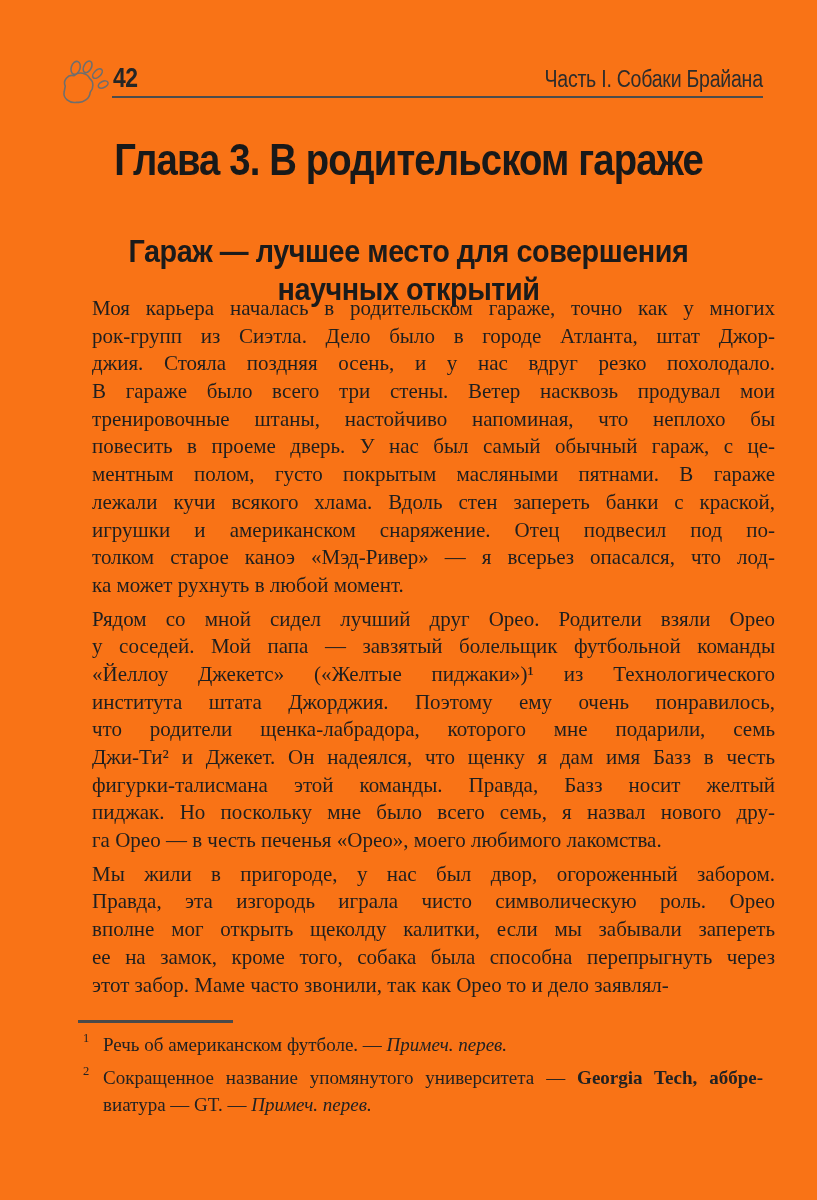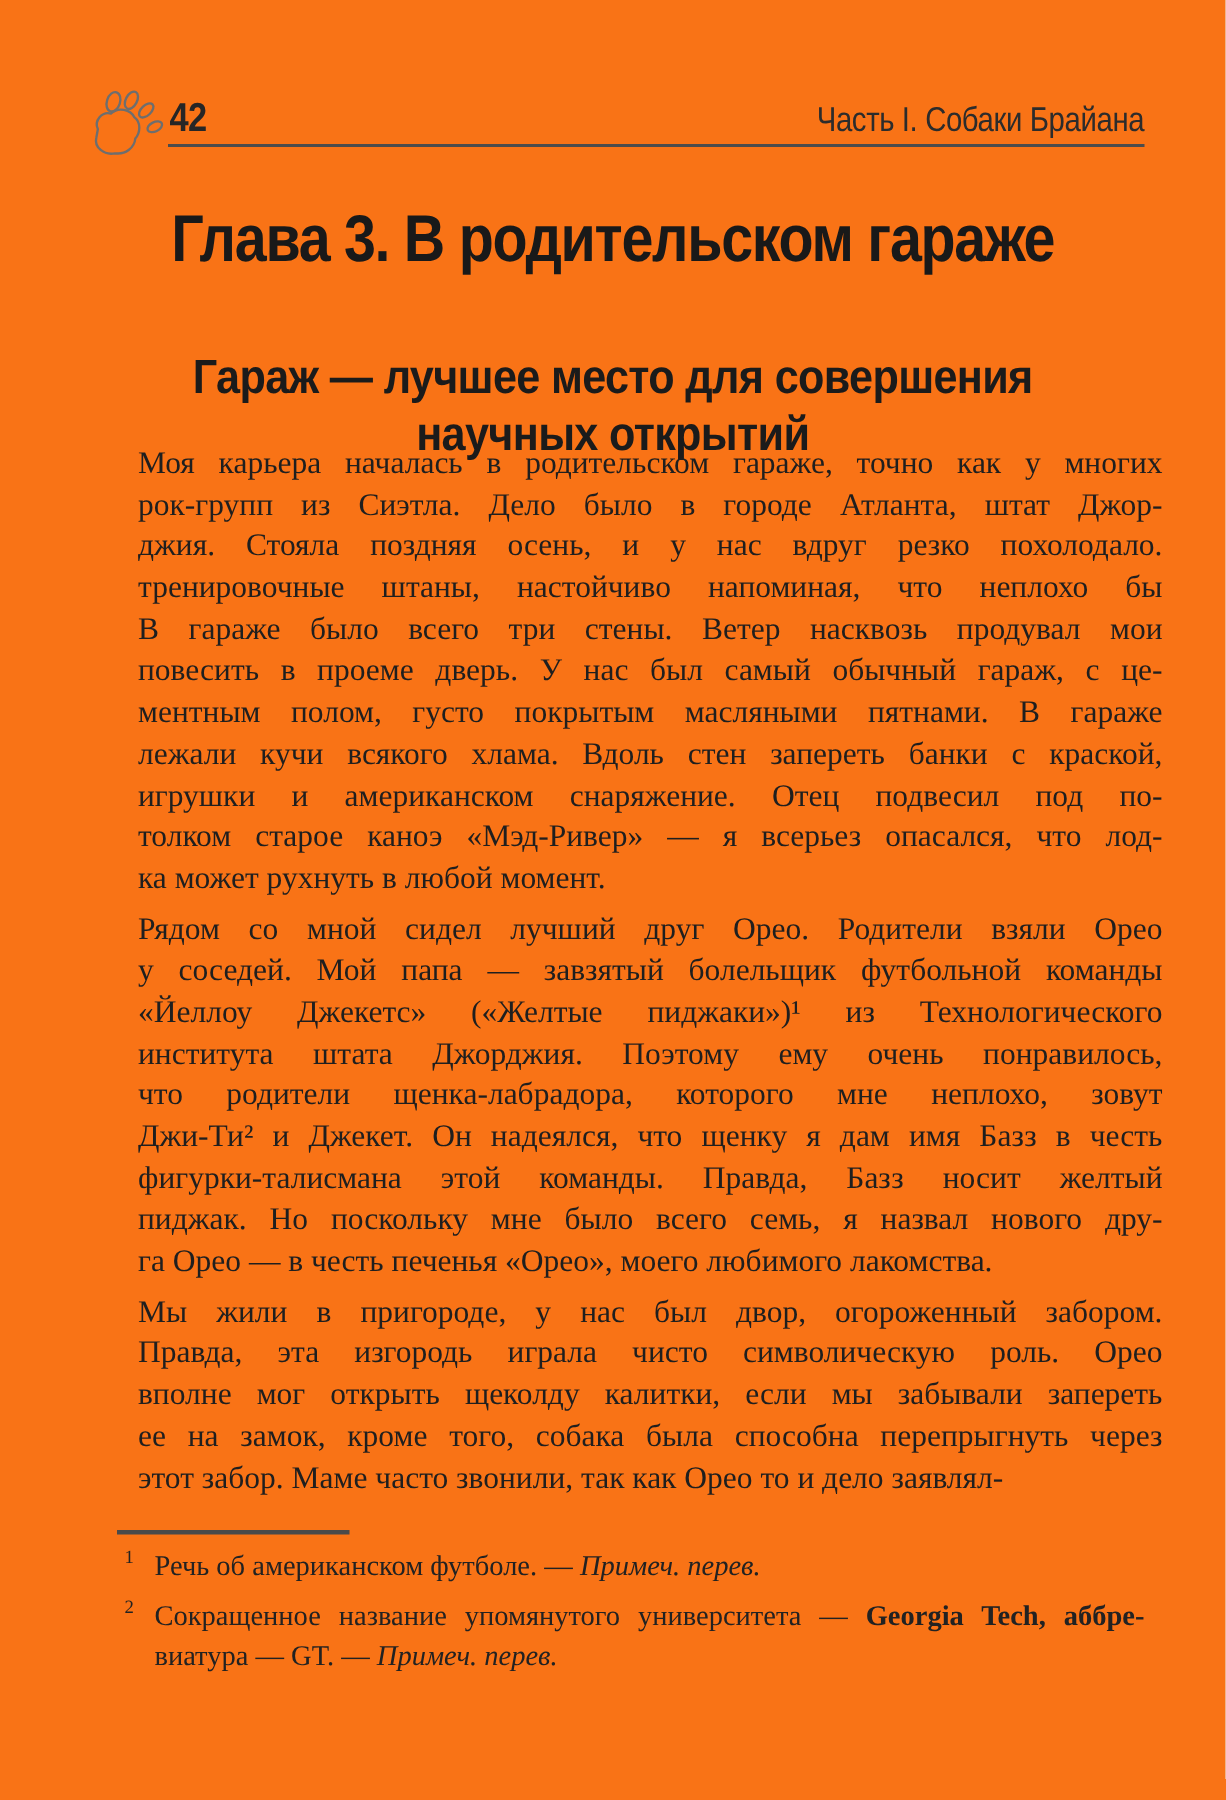--- a/index.html
+++ b/index.html
@@ -108,35 +108,35 @@
   <h2 class="section-heading">
     <span>Гараж — лучшее место для совершения</span><br>
     <span>научных открытий</span>
   </h2>
 
   <div class="body-text" id="body-text">
       <div class="para">
         <div class="bline jl">Моя карьера началась в родительском гараже, точно как у многих</div>
         <div class="bline jl">рок-групп из Сиэтла. Дело было в городе Атланта, штат Джор-</div>
         <div class="bline jl">джия. Стояла поздняя осень, и у нас вдруг резко похолодало.</div>
+        <div class="bline jl">В гараже было всего три стены. Ветер насквозь продувал мои</div>
         <div class="bline jl">тренировочные штаны, настойчиво напоминая, что неплохо бы</div>
-        <div class="bline jl">В гараже было всего три стены. Ветер насквозь продувал мои</div>
         <div class="bline jl">повесить в проеме дверь. У нас был самый обычный гараж, с це-</div>
         <div class="bline jl">ментным полом, густо покрытым масляными пятнами. В гараже</div>
         <div class="bline jl">лежали кучи всякого хлама. Вдоль стен запереть банки с краской,</div>
         <div class="bline jl">игрушки и американском снаряжение. Отец подвесил под по-</div>
         <div class="bline jl">толком старое каноэ «Мэд-Ривер» — я всерьез опасался, что лод-</div>
         <div class="bline">ка может рухнуть в любой момент.</div>
       </div>
       <div class="para">
         <div class="bline jl">Рядом со мной сидел лучший друг Орео. Родители взяли Орео</div>
         <div class="bline jl">у соседей. Мой папа — завзятый болельщик футбольной команды</div>
         <div class="bline jl">«Йеллоу Джекетс» («Желтые пиджаки»)¹ из Технологического</div>
         <div class="bline jl">института штата Джорджия. Поэтому ему очень понравилось,</div>
-        <div class="bline jl">что родители щенка-лабрадора, которого мне неплохо, зовут</div>
+        <div class="bline jl">что родители щенка-лабрадора, которого мне подарили, семь</div>
         <div class="bline jl">Джи-Ти² и Джекет. Он надеялся, что щенку я дам имя Базз в честь</div>
         <div class="bline jl">фигурки-талисмана этой команды. Правда, Базз носит желтый</div>
         <div class="bline jl">пиджак. Но поскольку мне было всего семь, я назвал нового дру-</div>
         <div class="bline">га Орео — в честь печенья «Орео», моего любимого лакомства.</div>
       </div>
       <div class="para">
         <div class="bline jl">Мы жили в пригороде, у нас был двор, огороженный забором.</div>
         <div class="bline jl">Правда, эта изгородь играла чисто символическую роль. Орео</div>
         <div class="bline jl">вполне мог открыть щеколду калитки, если мы забывали запереть</div>
         <div class="bline jl">ее на замок, кроме того, собака была способна перепрыгнуть через</div>

